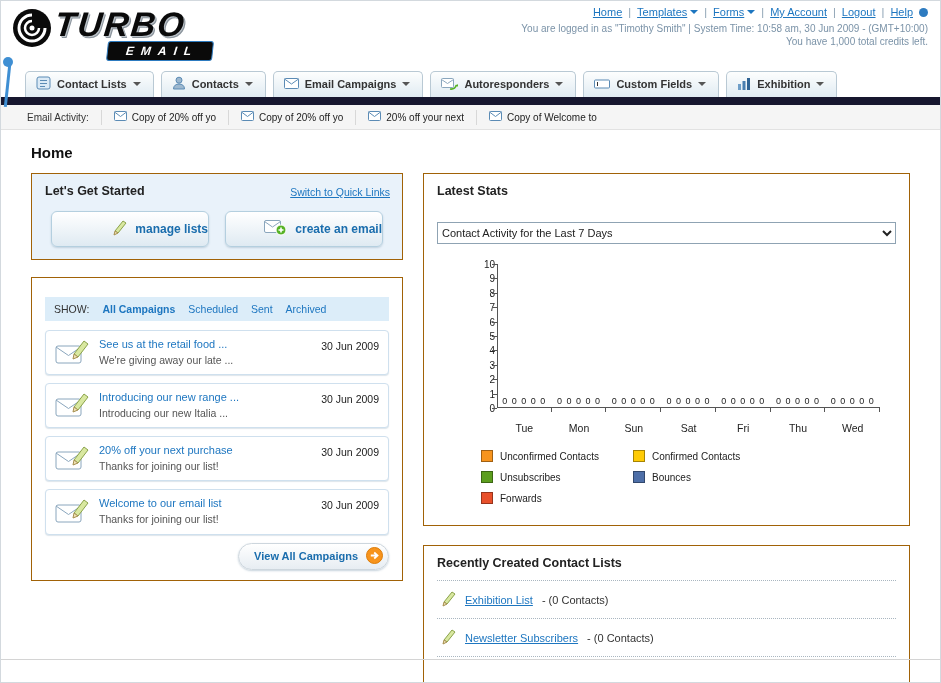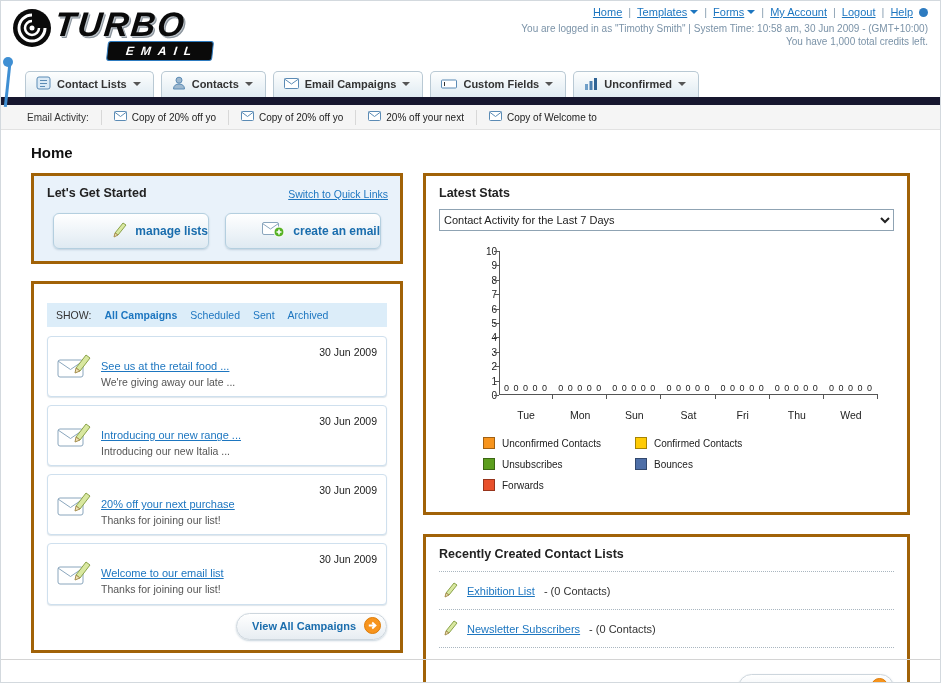--- a/index.html
+++ b/index.html
@@ -42,52 +42,52 @@
   .activity-item { display:flex; align-items:center; gap:5px; color:#222; padding:0 12px; border-left:1px solid #d8d8d8; cursor:pointer; height:15px; }
   .activity-item:first-of-type { border-left:none; padding-left:0; }
 
   
   .main { padding:10px 30px 0 30px; }
   .page-title { font-size:15px; font-weight:bold; color:#111; margin:4px 0 12px 0; }
   .columns { display:flex; gap:20px; align-items:flex-start; }
   .left-col { width:372px; }
   .right-col { flex:1; }
 
-  .panel { border:3px solid #a16207; background:#fff; padding:10px 13px 12px 13px; }
+  .panel { border:1px solid #a16207; background:#fff; padding:10px 13px 12px 13px; }
   .panel-title { font-size:12.5px; font-weight:bold; color:#222; }
 
   
   .gs-panel { background:#e9f2fa; position:relative; margin-bottom:17px; }
   .switch-link { position:absolute; right:12px; top:12px; font-size:10.5px; color:#1d76c0; text-decoration:underline; cursor:pointer; }
   .gs-buttons { display:flex; gap:16px; margin-top:13px; padding:0 6px; }
   .gs-button { flex:1; height:36px; border:1px solid #b4cfdf; border-radius:6px;
     background:linear-gradient(#ffffff,#dfeaf2); display:flex; align-items:center; justify-content:flex-end; gap:8px;
     color:#1a6dad; font-weight:bold; font-size:12px; cursor:pointer; box-shadow:0 1px 2px rgba(70,110,140,.25); }
 
   
   .camp-panel { padding-bottom:10px; }
   .filter-bar { margin-top:9px; background:#dcedf9; padding:6px 9px; display:flex; align-items:center; gap:13px; font-size:10.5px;text-align:center; }
   .filter-show { color:#333; }
   .filter-link { color:#1d76c0; cursor:pointer; }
   .filter-link.active { font-weight:bold; }
   .camp-list { margin-top:9px; }
   .camp-item { border:1px solid #cfe0ee; border-radius:4px; background:#fff; display:flex; align-items:center; gap:10px;
     padding:6px 9px; margin-bottom:8px; box-shadow:0 1px 1px rgba(120,150,175,.25); }
   .camp-text { line-height:1.45; min-width:0; }
-  .camp-title { color:#1d76c0; font-size:11px; text-decoration:underline; cursor:pointer; display:block; white-space:nowrap; overflow:hidden;margin-top:16px; }
+  .camp-title { color:#1d76c0; font-size:11px; cursor:pointer; display:block; white-space:nowrap; overflow:hidden; }
   .camp-sub { color:#555; font-size:10.5px; display:block; white-space:nowrap; overflow:hidden; }
   .camp-date { margin-left:auto; font-size:10.5px; color:#222; align-self:flex-start; padding-top:3px; white-space:nowrap; }
   .panel-btn-row { display:flex; justify-content:flex-end; margin-top:6px; }
   .pill-button { display:inline-flex; align-items:center; gap:8px; padding:3px 5px 3px 15px; border:1px solid #cdd6dd;
     border-radius:14px; background:linear-gradient(#ffffff,#e7edf2); color:#1a6dad; font-weight:bold; font-size:11px;
     cursor:pointer; box-shadow:0 1px 2px rgba(70,110,140,.3); }
 
   
   .stats-panel { margin-bottom:19px; }
-  .stats-select { width:100%; margin-top:9px; height:22px; font-size:11px; font-family:"Liberation Sans",sans-serif; color:#222; border:1px solid #8fa3b3; background:#fff; }
+  .stats-select { width:100%; margin-top:24px; height:22px; font-size:11px; font-family:"Liberation Sans",sans-serif; color:#222; border:1px solid #8fa3b3; background:#fff; }
   .chart { position:relative; height:188px; margin-top:14px; }
   .chart-plot { position:absolute; left:60px; right:16px; top:6px; bottom:38px; border-left:1px solid #555; border-bottom:1px solid #555; }
   .chart-ylabels { position:absolute; left:26px; top:6px; bottom:38px; width:34px; }
   .y-label { position:absolute; right:2px; transform:translateY(-50%); font-size:10px; color:#222; }
   .y-tick { position:absolute; right:0; width:5px; height:1px; background:#555; }
   .chart-groups { position:absolute; left:60px; right:16px; bottom:40px; display:flex; }
   .chart-group { flex:1; text-align:center; font-size:9px; letter-spacing:1px; color:#222; }
   .chart-xticks { position:absolute; left:60px; right:16px; bottom:34px; height:4px; display:flex; }
   .chart-xticks div { flex:1; border-right:1px solid #555; }
   .chart-days { position:absolute; left:60px; right:16px; bottom:12px; display:flex; }
@@ -182,37 +182,49 @@
         <svg width="15" height="11" viewBox="0 0 15 11">
             <rect x="0.5" y="0.5" width="14" height="10" rx="1" fill="#fff" stroke="#5b8bb5"></rect>
             <path d="M0.5 1 L7.5 6 L14.5 1" fill="none" stroke="#5b8bb5"></path>
           </svg>
       </span>
       <span>Email Campaigns</span>
       <span class="caret-down"></span>
     </div>
     <div class="nav-tab">
       <span>
+        <svg width="17" height="13" viewBox="0 0 17 13">
+            <rect x="0.5" y="1.5" width="12" height="9" rx="1" fill="#fff" stroke="#8aa6bd"></rect>
+            <path d="M0.5 2.5 L6.5 6.5 L12.5 2.5" fill="none" stroke="#8aa6bd"></path>
+            <path d="M9 12 a6 6 0 0 0 6.5 -4" fill="none" stroke="#56b224" stroke-width="1.6"></path>
+            <path d="M16.8 9.8 l-2.6 -1.6 l3 -0.9 z" fill="#56b224"></path>
+          </svg>
+      </span>
+      <span>Autoresponders</span>
+      <span class="caret-down"></span>
+    </div>
+    <div class="nav-tab">
+      <span>
         <svg width="16" height="13" viewBox="0 0 16 13">
             <rect x="0.5" y="3" width="15" height="8" rx="1" fill="#fff" stroke="#5b8bb5"></rect>
             <line x1="3.5" y1="5" x2="3.5" y2="9" stroke="#333"></line>
           </svg>
       </span>
       <span>Custom Fields</span>
       <span class="caret-down"></span>
     </div>
     <div class="nav-tab">
       <span>
         <svg width="14" height="13" viewBox="0 0 14 13">
             <rect x="1" y="7" width="3" height="6" fill="#6f9fc8"></rect>
             <rect x="5.5" y="4" width="3" height="9" fill="#4a7fb0"></rect>
             <rect x="10" y="1" width="3" height="12" fill="#2f6394"></rect>
           </svg>
       </span>
-      <span>Unconfirmed</span>
+      <span>Exhibition</span>
       <span class="caret-down"></span>
     </div>
   </div>
   <div class="dark-bar"></div>
 
   <div class="activity-bar">
     <span class="activity-label">Email Activity:</span>
     <span class="activity-item">
       <span><svg width="13" height="10" viewBox="0 0 13 10">
             <rect x="0.5" y="0.5" width="12" height="9" rx="1" fill="#fff" stroke="#5b8bb5"></rect>

